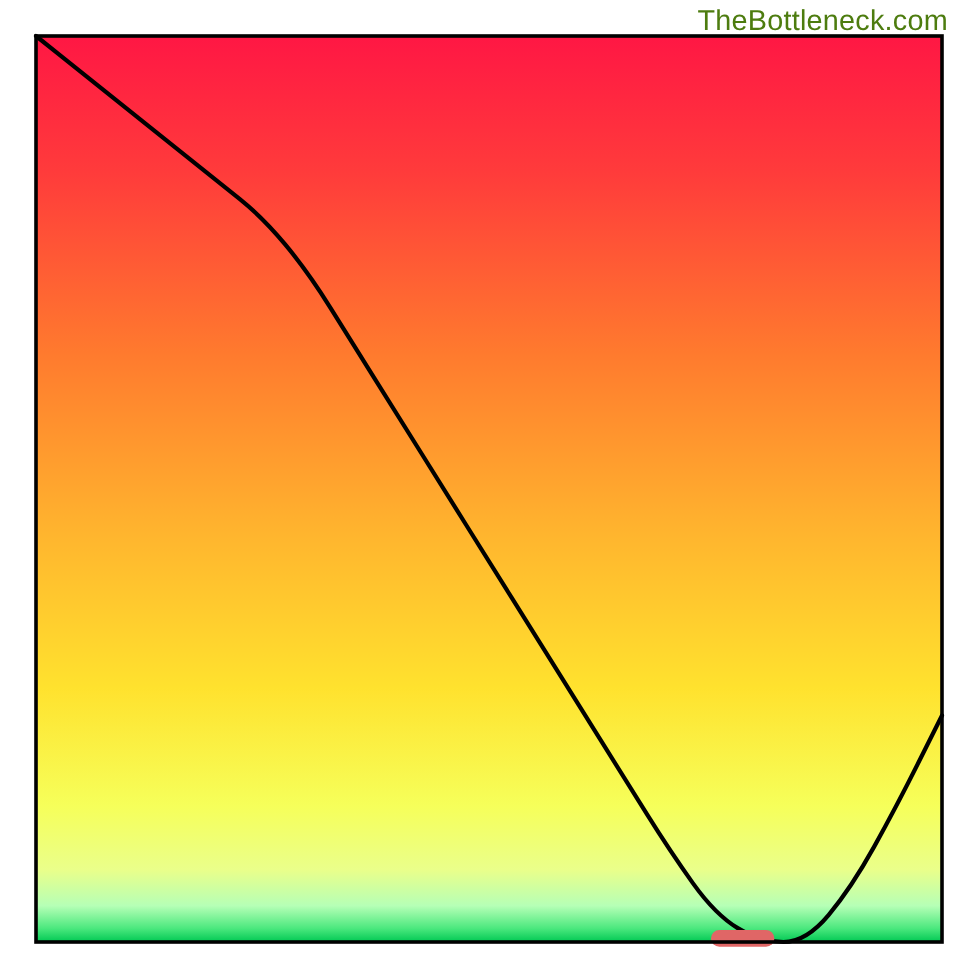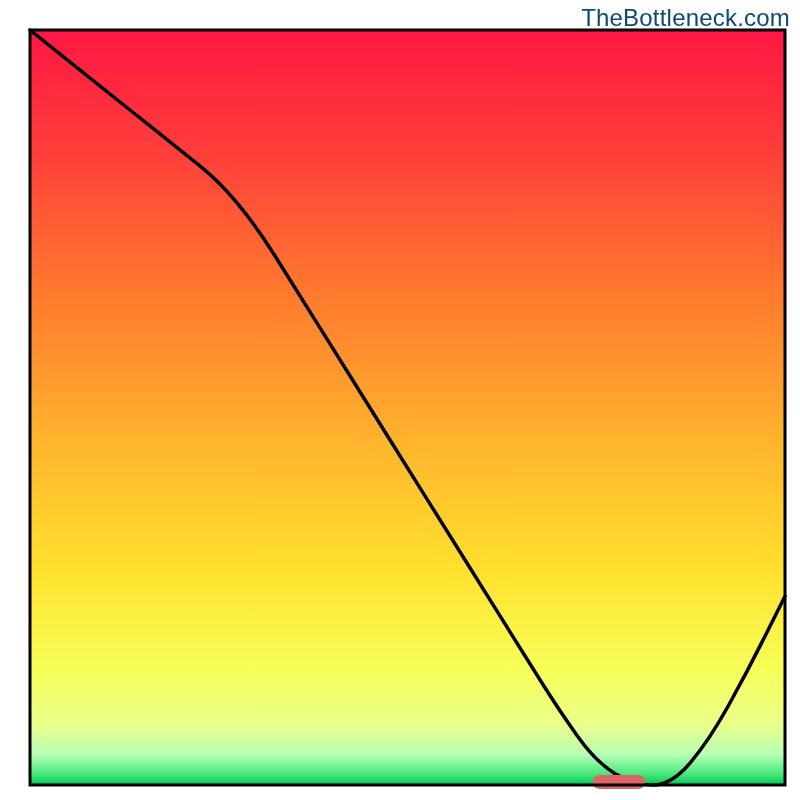--- a/index.html
+++ b/index.html
@@ -14,21 +14,21 @@
     position: relative;
     width: 800px;
     height: 800px;
   }
   .watermark {
     position: absolute;
     top: 4px;
     right: 10px;
     font-size: 24px;
     font-weight: 500;
-    color: #0c4a6e;
+    color: #4d7c0f;
     letter-spacing: 0.2px;
   }
   svg {
     display: block;
   }
 </style>
 </head>
 <body>
 <div class="container">
 

